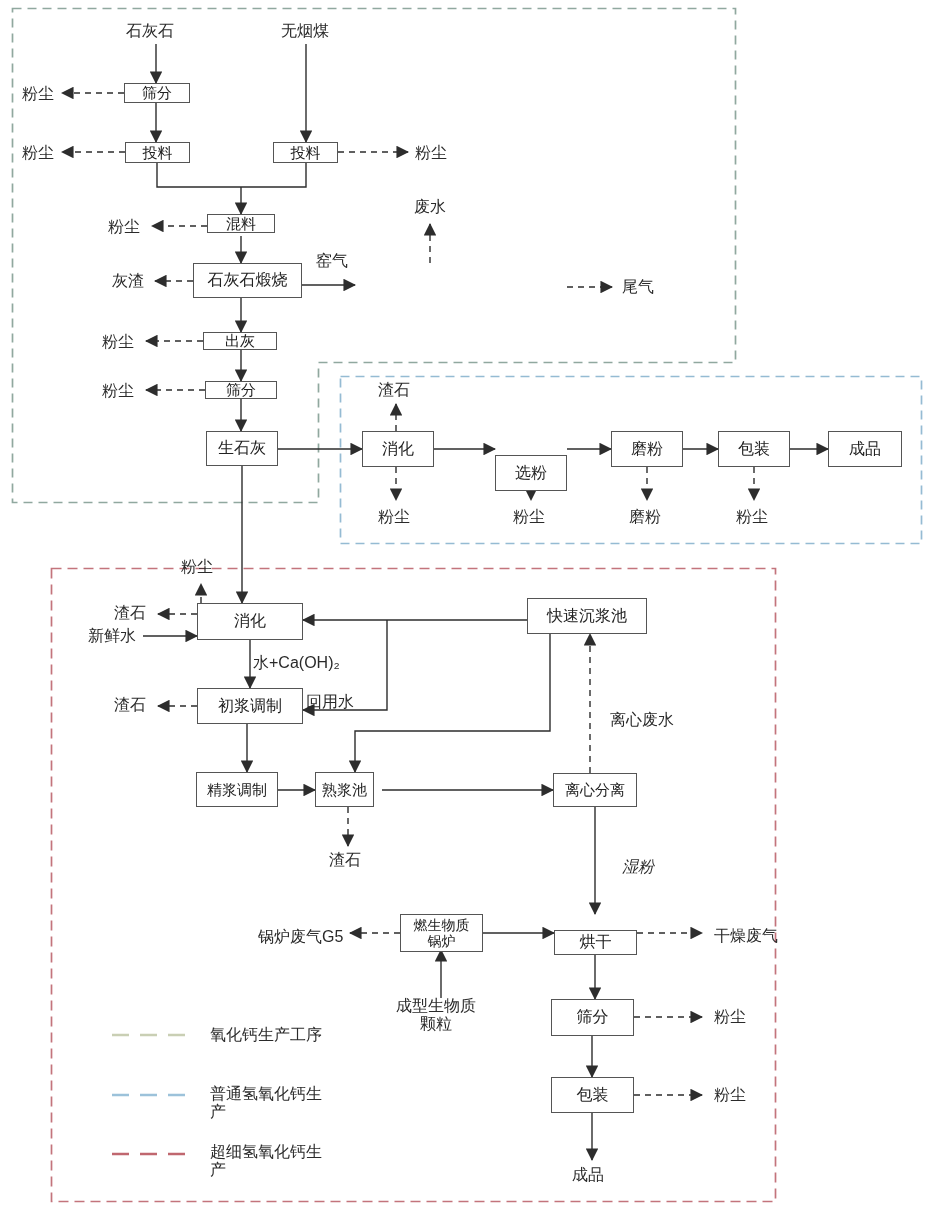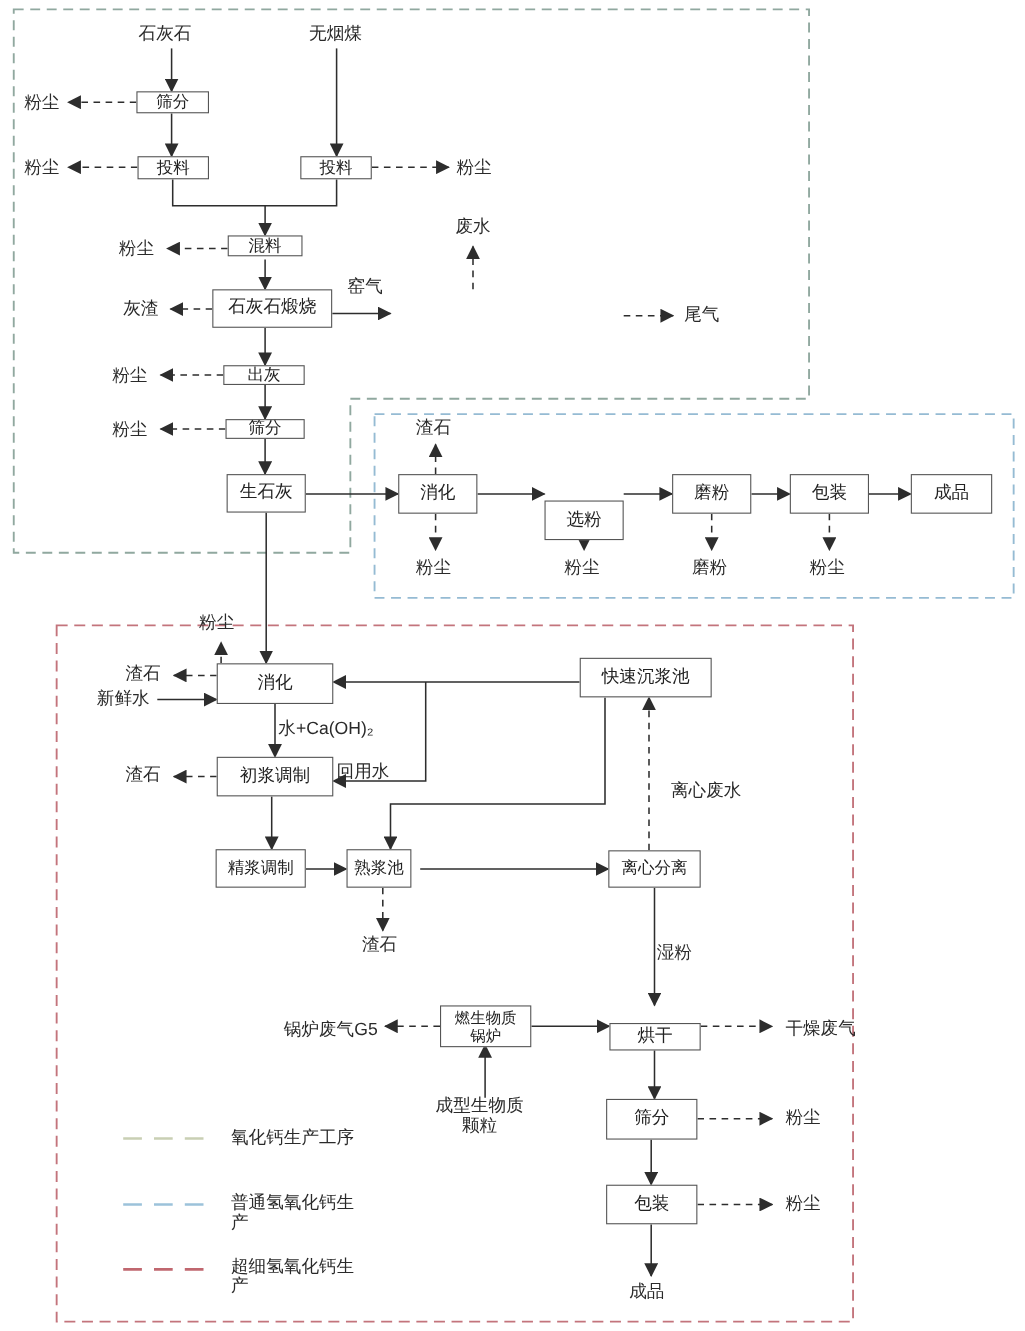--- a/index.html
+++ b/index.html
@@ -155,21 +155,21 @@
   <div class="lbl" style="left:736px;top:508px;">粉尘</div>
 
   <div class="lbl" style="left:181px;top:558px;">粉尘</div>
   <div class="lbl" style="left:114px;top:604px;">渣石</div>
   <div class="lbl" style="left:88px;top:627px;">新鲜水</div>
   <div class="lbl" style="left:253px;top:654px;">水+Ca(OH)₂</div>
   <div class="lbl" style="left:114px;top:696px;">渣石</div>
   <div class="lbl" style="left:306px;top:693px;">回用水</div>
   <div class="lbl" style="left:610px;top:711px;">离心废水</div>
   <div class="lbl" style="left:329px;top:851px;">渣石</div>
-  <div class="lbl" style="left:597px;top:858px;">湿粉</div>
+  <div class="lbl" style="left:622px;top:858px;font-style:italic;">湿粉</div>
   <div class="lbl" style="left:258px;top:928px;">锅炉废气G5</div>
   <div class="lbl center" style="left:390px;top:997px;width:92px;white-space:normal;">
     <span style="display:block;">成型生物质</span>
     <span style="display:block;">颗粒</span>
   </div>
   <div class="lbl" style="left:714px;top:927px;">干燥废气</div>
   <div class="lbl" style="left:714px;top:1008px;">粉尘</div>
   <div class="lbl" style="left:714px;top:1086px;">粉尘</div>
   <div class="lbl" style="left:572px;top:1166px;">成品</div>
 

